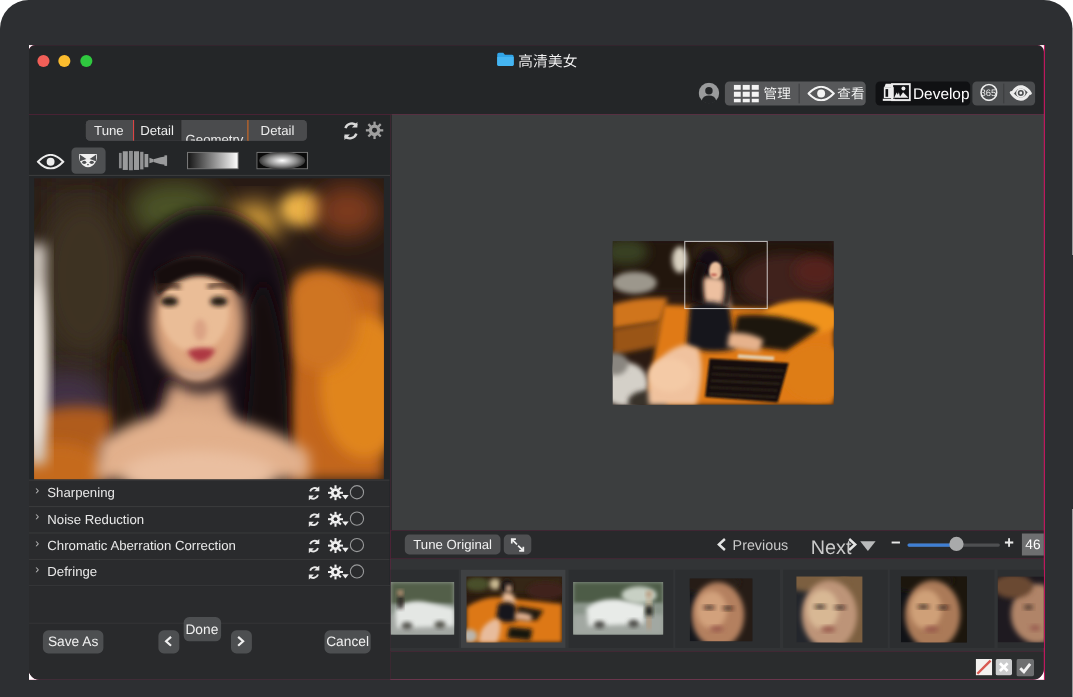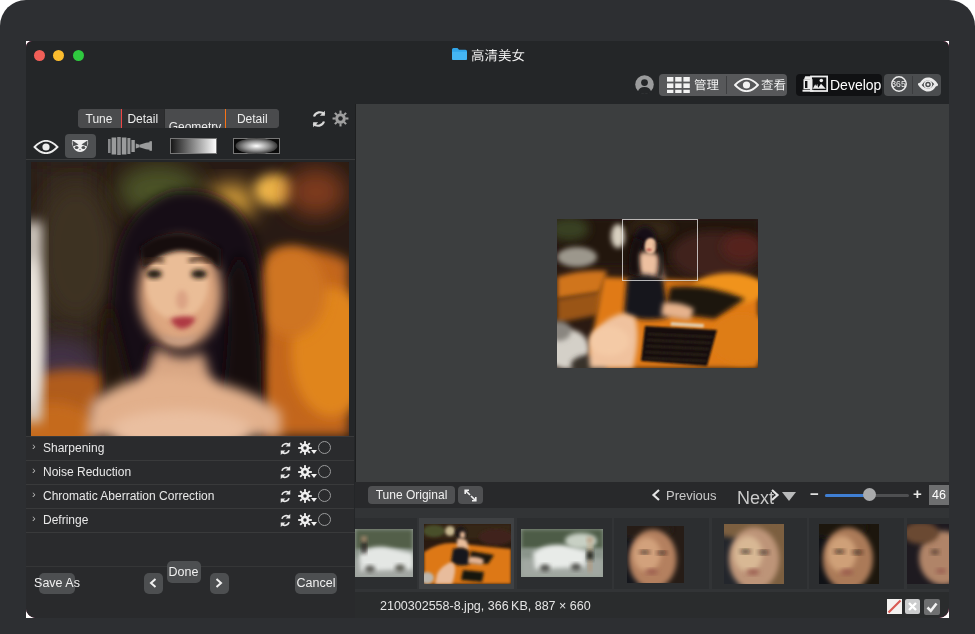--- a/index.html
+++ b/index.html
@@ -311,21 +311,21 @@
         <rect x="7.8" y="0.2" width="2.4" height="3.6" fill="#f0f0f0" transform="rotate(225 9 9)"></rect>
         <rect x="7.8" y="0.2" width="2.4" height="3.6" fill="#f0f0f0" transform="rotate(270 9 9)"></rect>
         <rect x="7.8" y="0.2" width="2.4" height="3.6" fill="#f0f0f0" transform="rotate(315 9 9)"></rect>
         <circle cx="9" cy="9" r="2.2" fill="#2a2b2d"></circle>
       </svg>
       <div style="position:absolute;left:285px;top:481px;width:0;height:0;border-left:3px solid transparent;border-right:3px solid transparent;border-top:4px solid #f0f0f0;"></div>
       <div style="position:absolute;left:292px;top:472px;width:13px;height:13px;border:1.8px solid #999a9b;border-radius:50%;"></div>
 <div style="position:absolute;left:0px;top:491px;width:328.5px;height:1px;background:#393a3b;"></div>
 <div style="position:absolute;left:0px;top:492px;width:328.5px;height:33px;background:#2a2b2d;"></div>
 <div style="position:absolute;left:0px;top:525px;width:328.5px;height:52px;background:#292a2c;border-top:1px solid #353637;"></div>
-<div class="btn" style="position:absolute;left:13px;top:531.5px;width:36px;height:21.5px;">Save As</div>
+<div class="btn" style="position:absolute;left:13px;top:531.5px;width:55px;height:21.5px;">Save As</div>
 <div class="btn" style="position:absolute;left:118px;top:531.5px;width:18.5px;height:21.5px;">
         <svg width="8" height="10">
           <path d="M6.5 1 L2 5 L6.5 9" fill="none" stroke="#f0f0f0" stroke-width="2"></path>
         </svg>
       </div>
 <div class="btn" style="position:absolute;left:140.5px;top:520px;width:34px;height:21.5px;">Done</div>
 <div class="btn" style="position:absolute;left:184px;top:531.5px;width:18.5px;height:21.5px;">
         <svg width="8" height="10">
           <path d="M1.5 1 L6 5 L1.5 9" fill="none" stroke="#f0f0f0" stroke-width="2"></path>
         </svg>
@@ -523,21 +523,20 @@
               <feGaussianBlur stdDeviation="2.5"></feGaussianBlur>
             </filter>
           </defs>
 <ellipse cx="36" cy="34" rx="24" ry="27" fill="#b08468" filter="url(#p7)"></ellipse>
 <ellipse cx="14" cy="9" rx="18" ry="11" fill="#6a4832" filter="url(#p7)"></ellipse>
 <ellipse cx="28" cy="28" rx="4" ry="2" fill="#3a2a20" filter="url(#p7)"></ellipse>
 <ellipse cx="34" cy="47" rx="5" ry="2.5" fill="#96594e" filter="url(#p7)"></ellipse>
         </svg>
 </div>
 <div style="position:absolute;left:328.5px;top:551px;width:594.5px;height:26px;background:#2a2c2d;"></div>
-<div style="position:absolute;left:354px;top:557.5px;font-size:12.5px;color:#e4e4e4;">2100302558-8.jpg, 366 KB, 887 × 660</div>
 <svg style="position:absolute;left:861px;top:558px" width="15" height="15">
         <rect width="15" height="15" fill="#f4f2f0"></rect>
         <line x1="1.5" y1="13.5" x2="13.5" y2="1.5" stroke="#d85a52" stroke-width="2.2"></line>
       </svg>
 <svg style="position:absolute;left:879px;top:558px" width="15" height="15">
         <rect width="15" height="15" rx="2" fill="#cbcccd"></rect>
         <path d="M4 4 L11 11 M11 4 L4 11" stroke="#fff" stroke-width="2.4"></path>
       </svg>
 <svg style="position:absolute;left:898px;top:558px" width="16" height="16">
         <rect width="16" height="16" rx="2" fill="#6e6f70"></rect>

